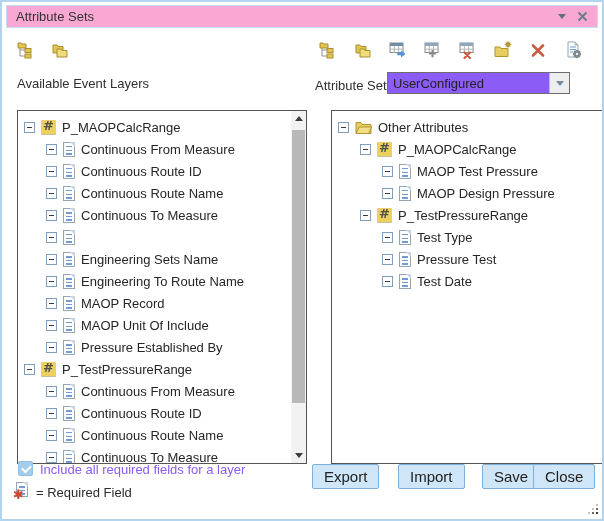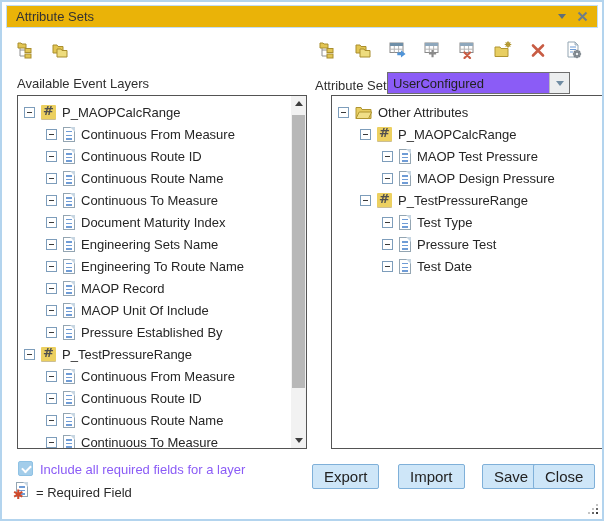--- a/index.html
+++ b/index.html
@@ -4,21 +4,21 @@
 <style>
   html,body{margin:0;padding:0;background:#fff;}
   .window{
     position:relative;width:604px;height:521px;box-sizing:border-box;
     background:#fff;border:2px solid #b3d4ee;overflow:hidden;
     font-family:"Liberation Sans",sans-serif;color:#2b2b2b;
   }
   
   .titlebar{
     position:absolute;left:4px;right:4px;top:3px;height:23px;
-    background:#eab308;border:1px solid #c2ddf4;box-sizing:border-box;
+    background:#f9a8d4;border:1px solid #c2ddf4;box-sizing:border-box;
     display:flex;align-items:center;padding:0 9px;
   }
   .title{font-size:13px;color:#333;}
   .tb-controls{margin-left:auto;display:flex;align-items:center;gap:11px;}
   .tri-dn{width:0;height:0;border-left:4px solid transparent;border-right:4px solid transparent;border-top:5px solid #5f6e79;cursor:pointer;}
   .x-btn{cursor:pointer;display:block;}
   
   .tb-left{position:absolute;left:15px;top:39px;display:flex;gap:16px;}
   .tb-right{position:absolute;right:20px;top:39px;display:flex;gap:17px;}
   .ticon{width:18px;height:18px;display:block;cursor:pointer;}
@@ -26,21 +26,21 @@
   .avail-label{position:absolute;left:15px;top:74px;font-size:13px;color:#2f2f2f;}
   .as-label{position:absolute;left:313px;top:76px;font-size:13px;color:#2f2f2f;}
   .combo{
     position:absolute;left:385px;top:70px;width:183px;height:22px;box-sizing:border-box;
     background:#8b5cf6;border:1px solid #6e6e6e;display:flex;align-items:center;cursor:pointer;
   }
   .combo-val{flex:1;padding-left:5px;font-size:13px;color:#222;white-space:nowrap;overflow:hidden;}
   .combo-btn{width:19px;height:100%;background:#eceeef;border-left:1px solid #b9bcbe;display:flex;align-items:center;justify-content:center;cursor:pointer;}
   .combo-btn .tri{width:0;height:0;border-left:4px solid transparent;border-right:4px solid transparent;border-top:5px solid #6f8ca3;}
   
-  .panel{position:absolute;top:93px;height:354px;box-sizing:border-box;border:1px solid #545454;background:#fff;text-align:right;}
+  .panel{position:absolute;top:108px;height:354px;box-sizing:border-box;border:1px solid #545454;background:#fff;text-align:right;}
   .panel-left{left:15px;width:290px;}
   .panel-right{left:312px;width:277px;margin-left:17px;}
   .tree{position:absolute;left:0;top:0;right:15px;bottom:0;padding-top:5px;overflow:hidden;}
   .panel-right .tree{right:0;}
   .trow{height:22px;display:flex;align-items:center;cursor:default;white-space:nowrap;}
   .trow > * + *{margin-left:6px;}
   .l0{padding-left:6px;} .l1{padding-left:28px;} .l2{padding-left:50px;}
   .tlabel{font-size:13px;color:#262626;}
   
   .minus{width:11px;height:11px;box-sizing:border-box;border:1px solid #7d9dbb;background:#fff;position:relative;flex:none;cursor:pointer;}
@@ -184,21 +184,20 @@
           <span class="tlabel">Continuous Route Name</span>
         </div>
       <div class="trow l1">
           <span class="minus"></span>
           <span class="ic-doc"></span>
           <span class="tlabel">Continuous To Measure</span>
         </div>
       <div class="trow l1">
           <span class="minus"></span>
           <span class="ic-doc"></span>
-          <span class="tlabel">Document Maturity Index</span>
         </div>
       <div class="trow l1">
           <span class="minus"></span>
           <span class="ic-doc"></span>
           <span class="tlabel">Engineering Sets Name</span>
         </div>
       <div class="trow l1">
           <span class="minus"></span>
           <span class="ic-doc"></span>
           <span class="tlabel">Engineering To Route Name</span>

